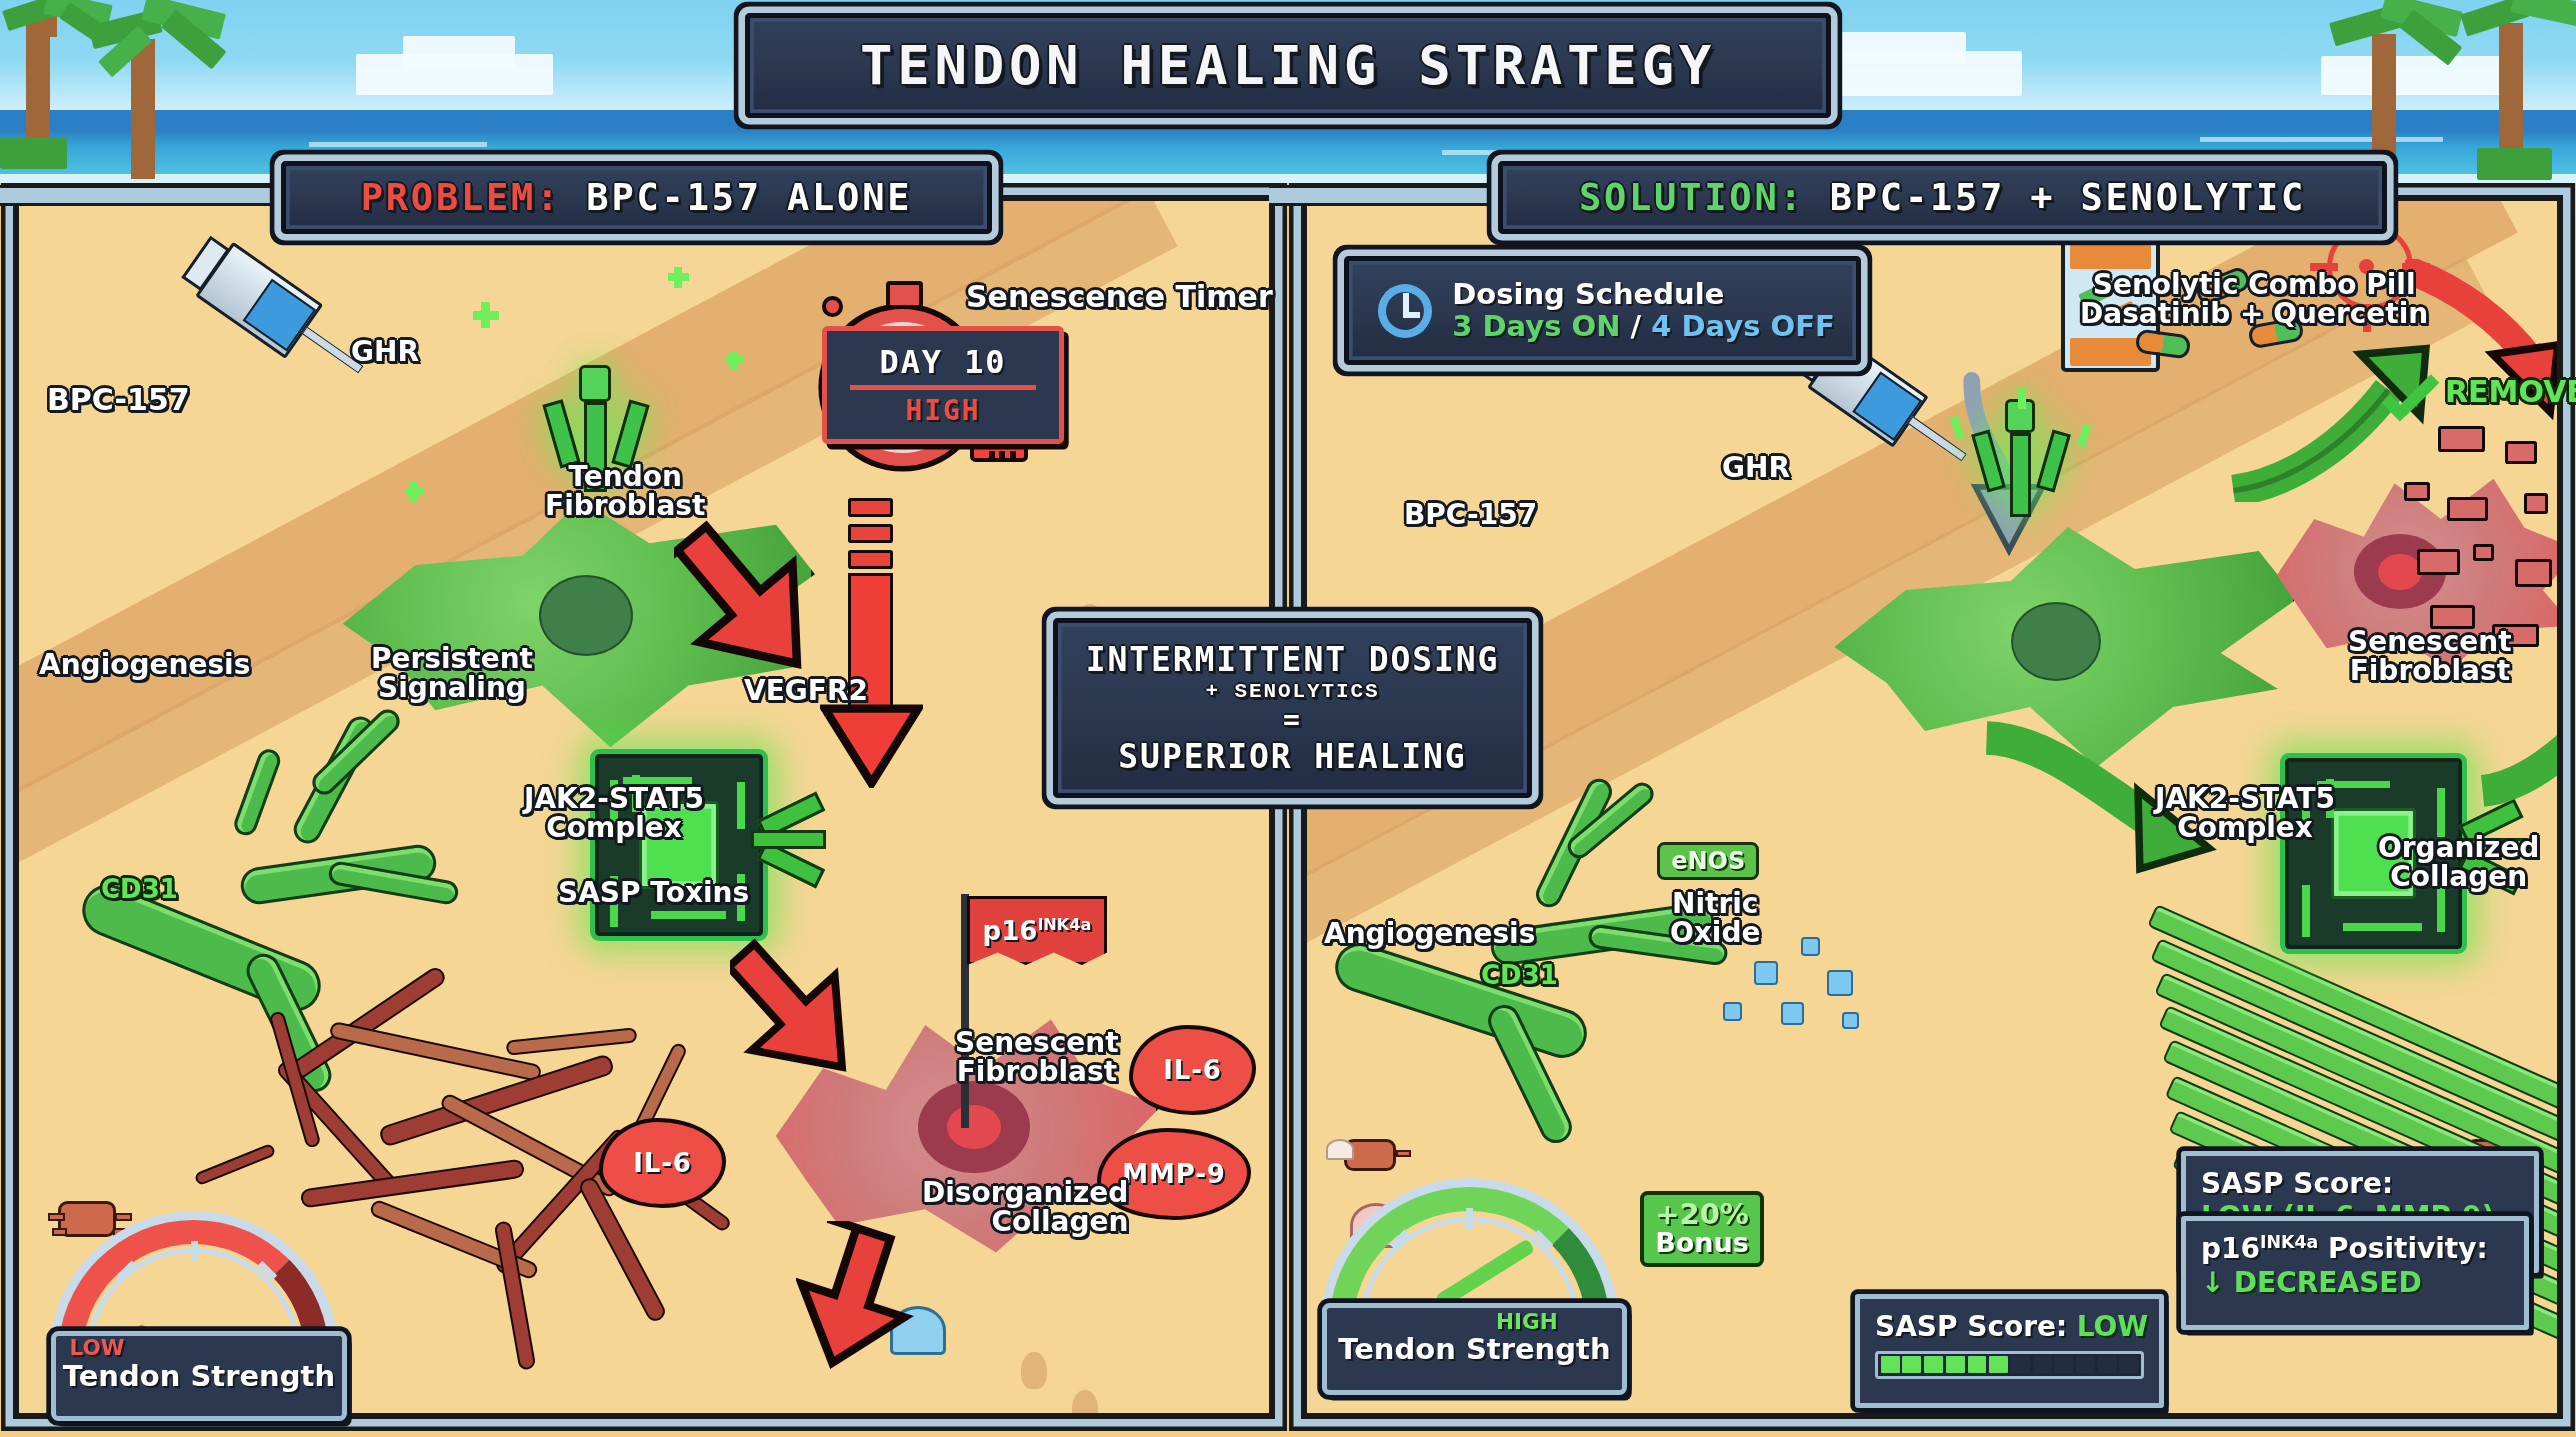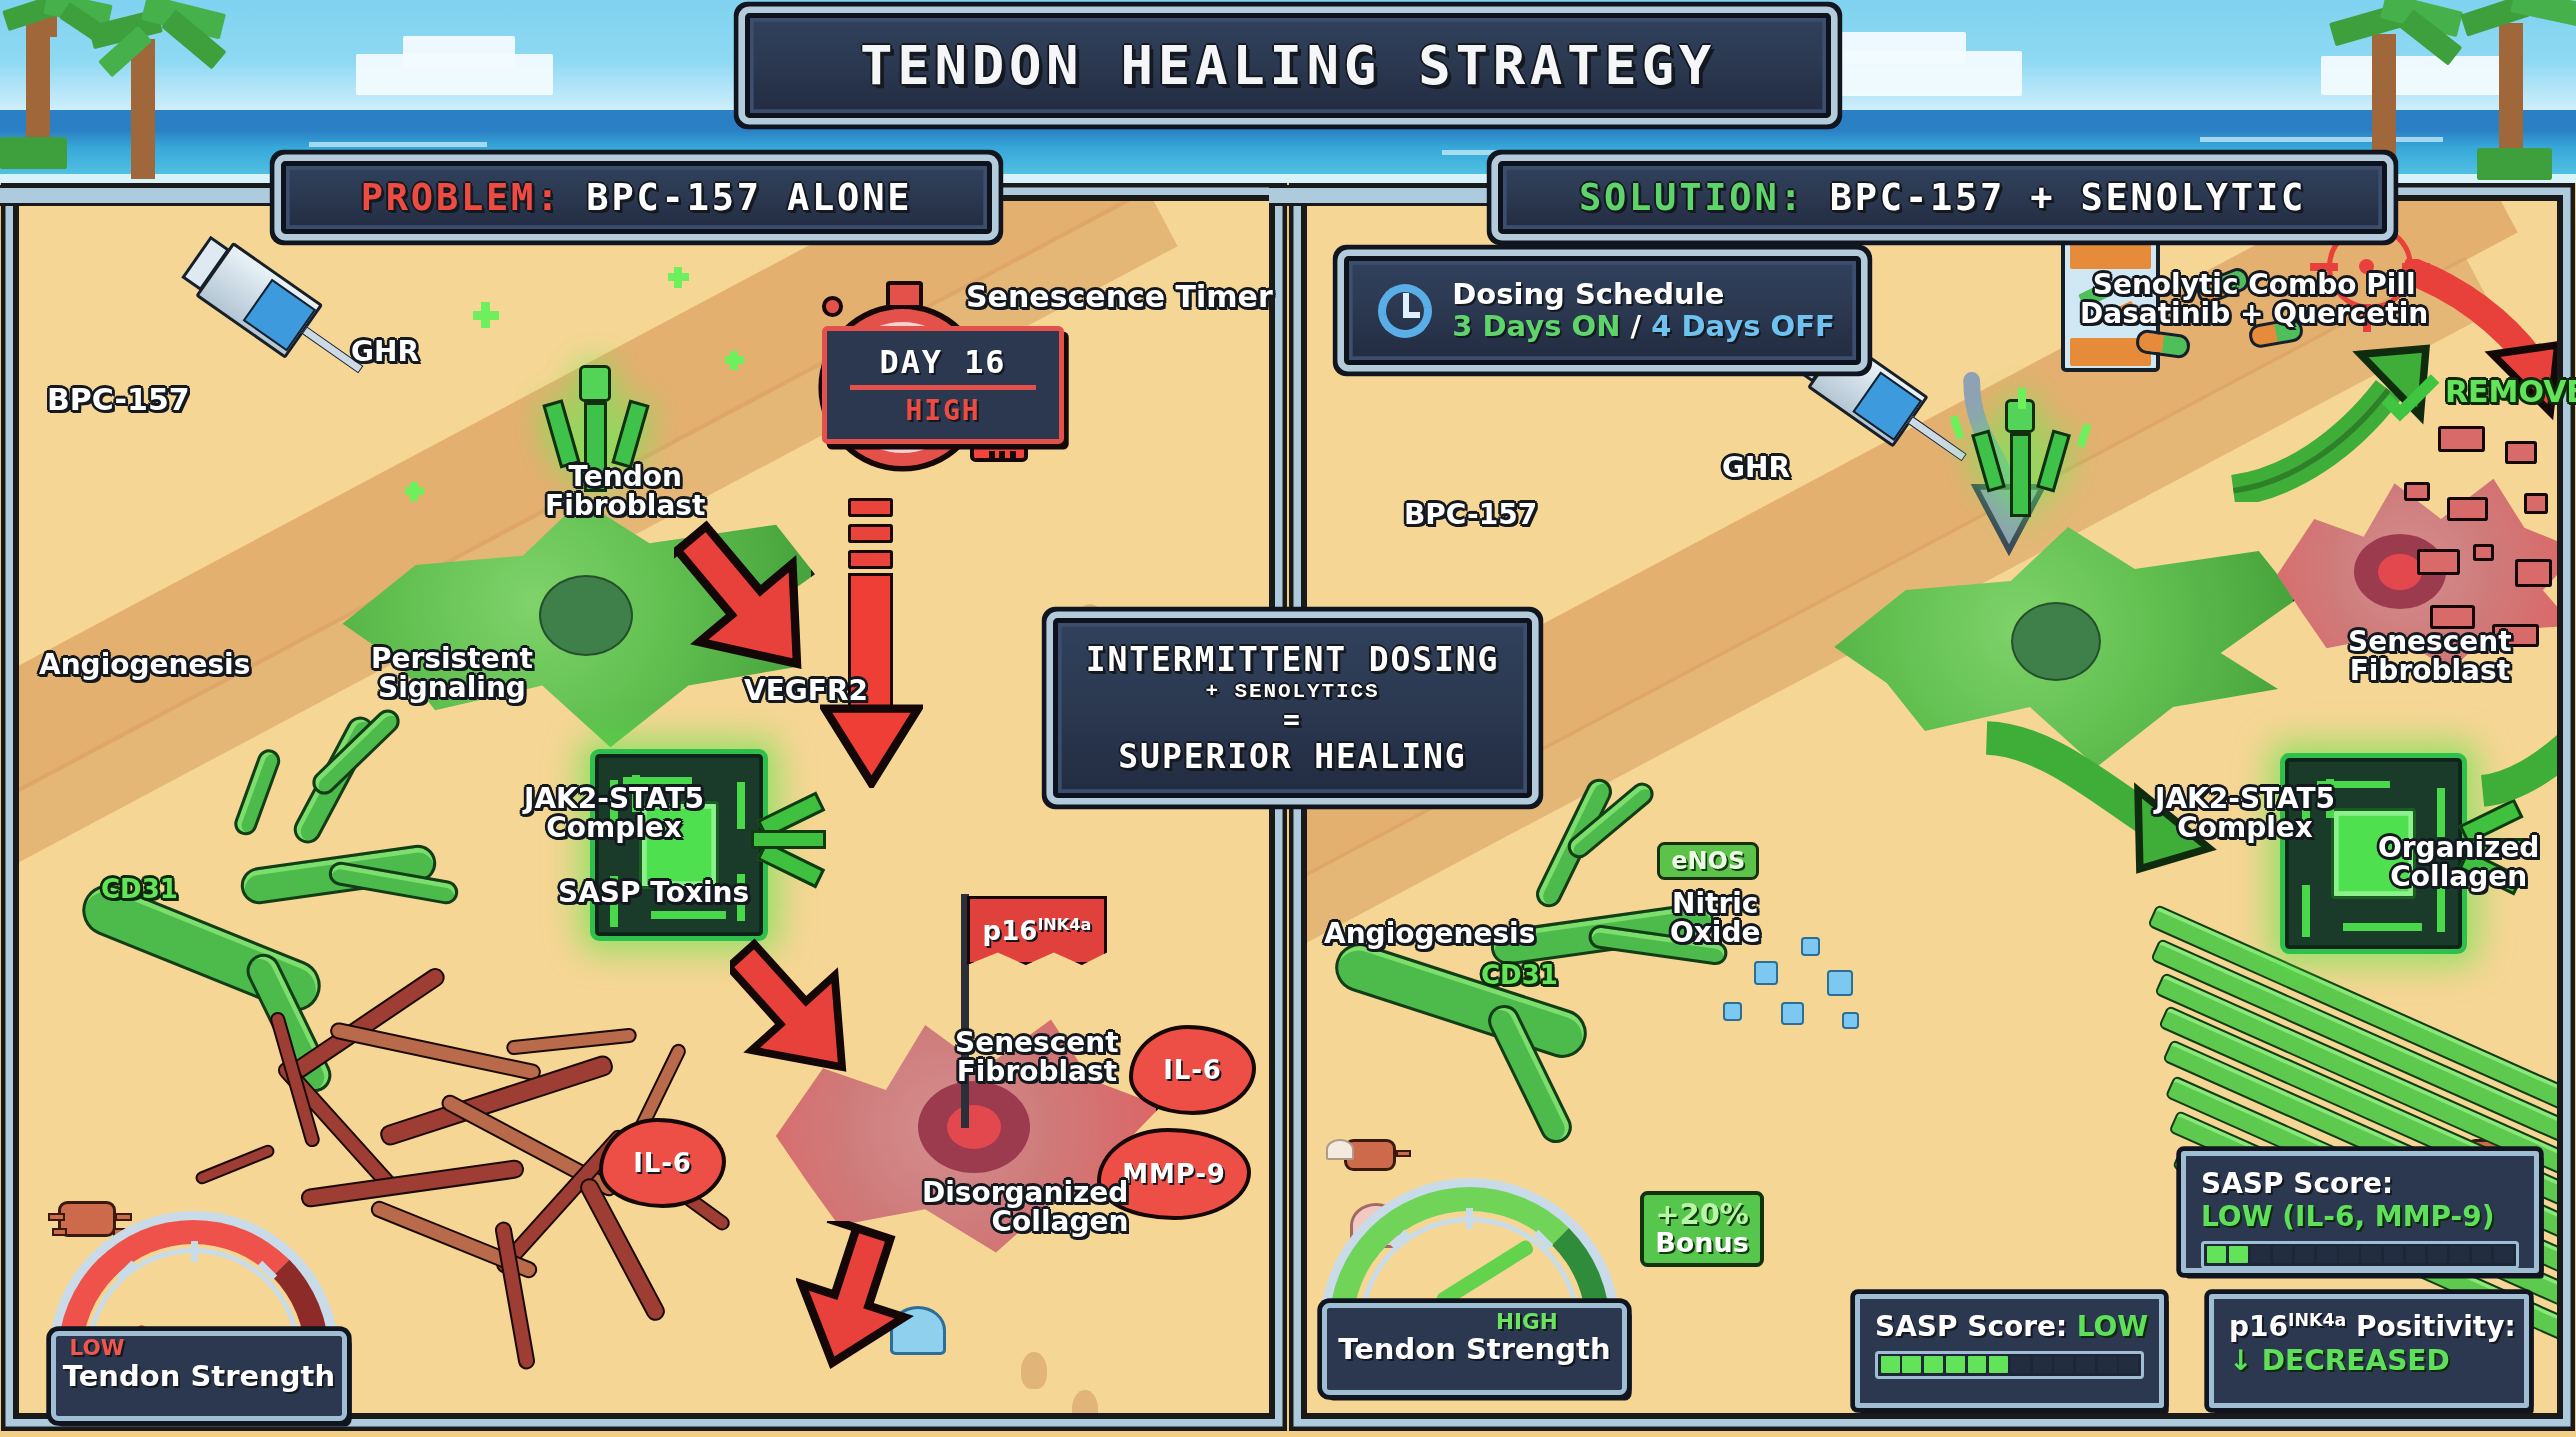--- a/index.html
+++ b/index.html
@@ -513,21 +513,21 @@
 </div>
 <div class="skull" style="left:970px;top:410px;width:58px;height:52px;">
   <div class="skull-eye" style="left:9.4px;top:13px;width:14px;height:14px;"></div>
   <div class="skull-eye" style="left:34px;top:13px;width:14px;height:14px;"></div>
   <div class="skull-tooth" style="left:15px;top:37px;width:5.6px;height:11.2px;"></div>
   <div class="skull-tooth" style="left:25px;top:37px;width:5.6px;height:11.2px;"></div>
   <div class="skull-tooth" style="left:36px;top:37px;width:5.6px;height:11.2px;"></div>
 </div>
 <div class="lbl sz32" style="left:966px;top:281px;">Senescence Timer</div>
 <div id="timer-box">
-  <div class="timer-day">DAY 16</div>
+  <div class="timer-day">DAY 10</div>
   <div class="timer-div"></div>
   <div class="timer-hi">HIGH</div>
 </div>
 
 <div class="seg" style="left:848px;top:498px;width:45px;height:19px;"></div>
 <div class="seg" style="left:848px;top:524px;width:45px;height:19px;"></div>
 <div class="seg" style="left:848px;top:550px;width:45px;height:19px;"></div>
 <div class="bigarrow-stem" style="left:848px;top:573px;width:45px;height:140px;"></div>
 <svg class="arrow" style="left:820px;top:704px;" width="103" height="84" viewBox="0 0 110 90">
   <polygon points="5,5 105,5 55,85" fill="#ee3e36" stroke="#140707" stroke-width="9"></polygon>
@@ -793,21 +793,21 @@
       <i class="on"></i>
       <i></i>
       <i></i>
       <i></i>
       <i></i>
       <i></i>
       <i></i>
     </div>
 </div>
 
-<div class="statbox" style="left:2181px;top:1294px;width:320px;height:114px;margin-left:28px;">
+<div class="statbox" style="left:2181px;top:1216px;width:348px;height:114px;">
   <div class="stat-title"><span>p16</span><sup>INK4a</sup><span> Positivity:</span></div>
   <div class="inline-row">
     <span class="arrow-down">↓</span>
     <span class="stat-val">DECREASED</span>
   </div>
 </div>
 
 <div id="hdr-right" class="plate hdr-plate">
   <div class="hdr-text">
     <span class="hdr-accent-green">SOLUTION:</span>

